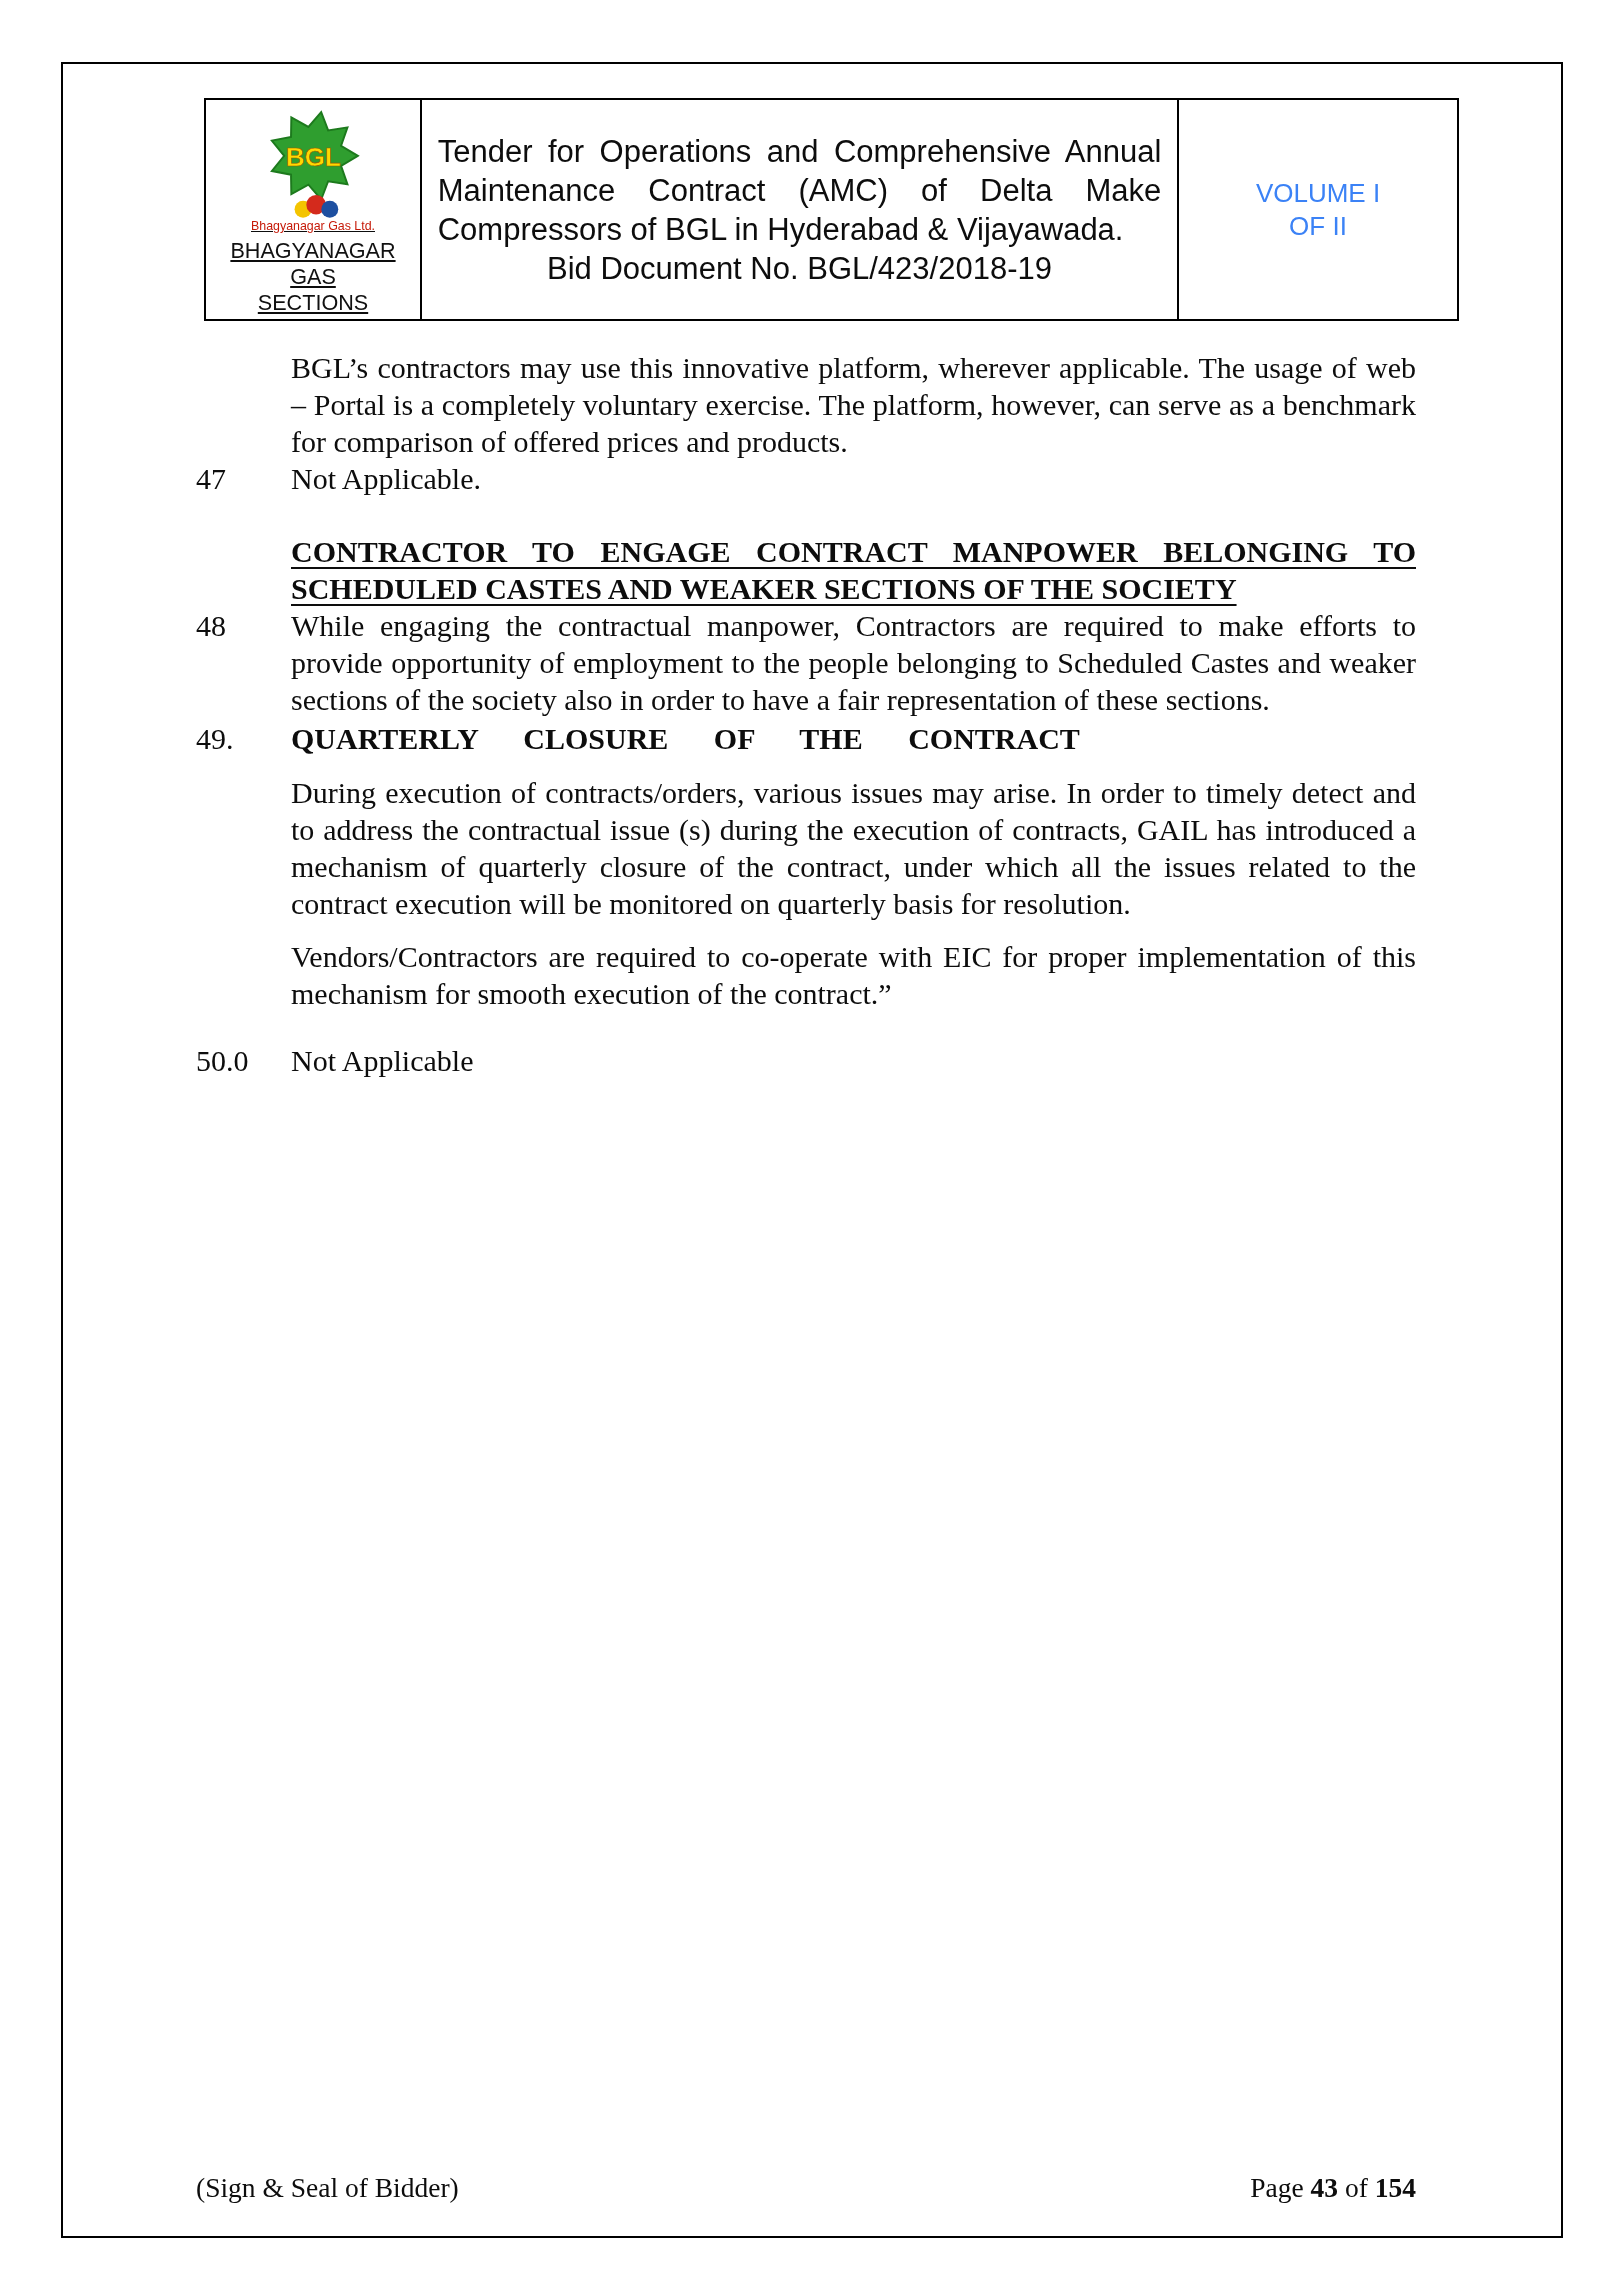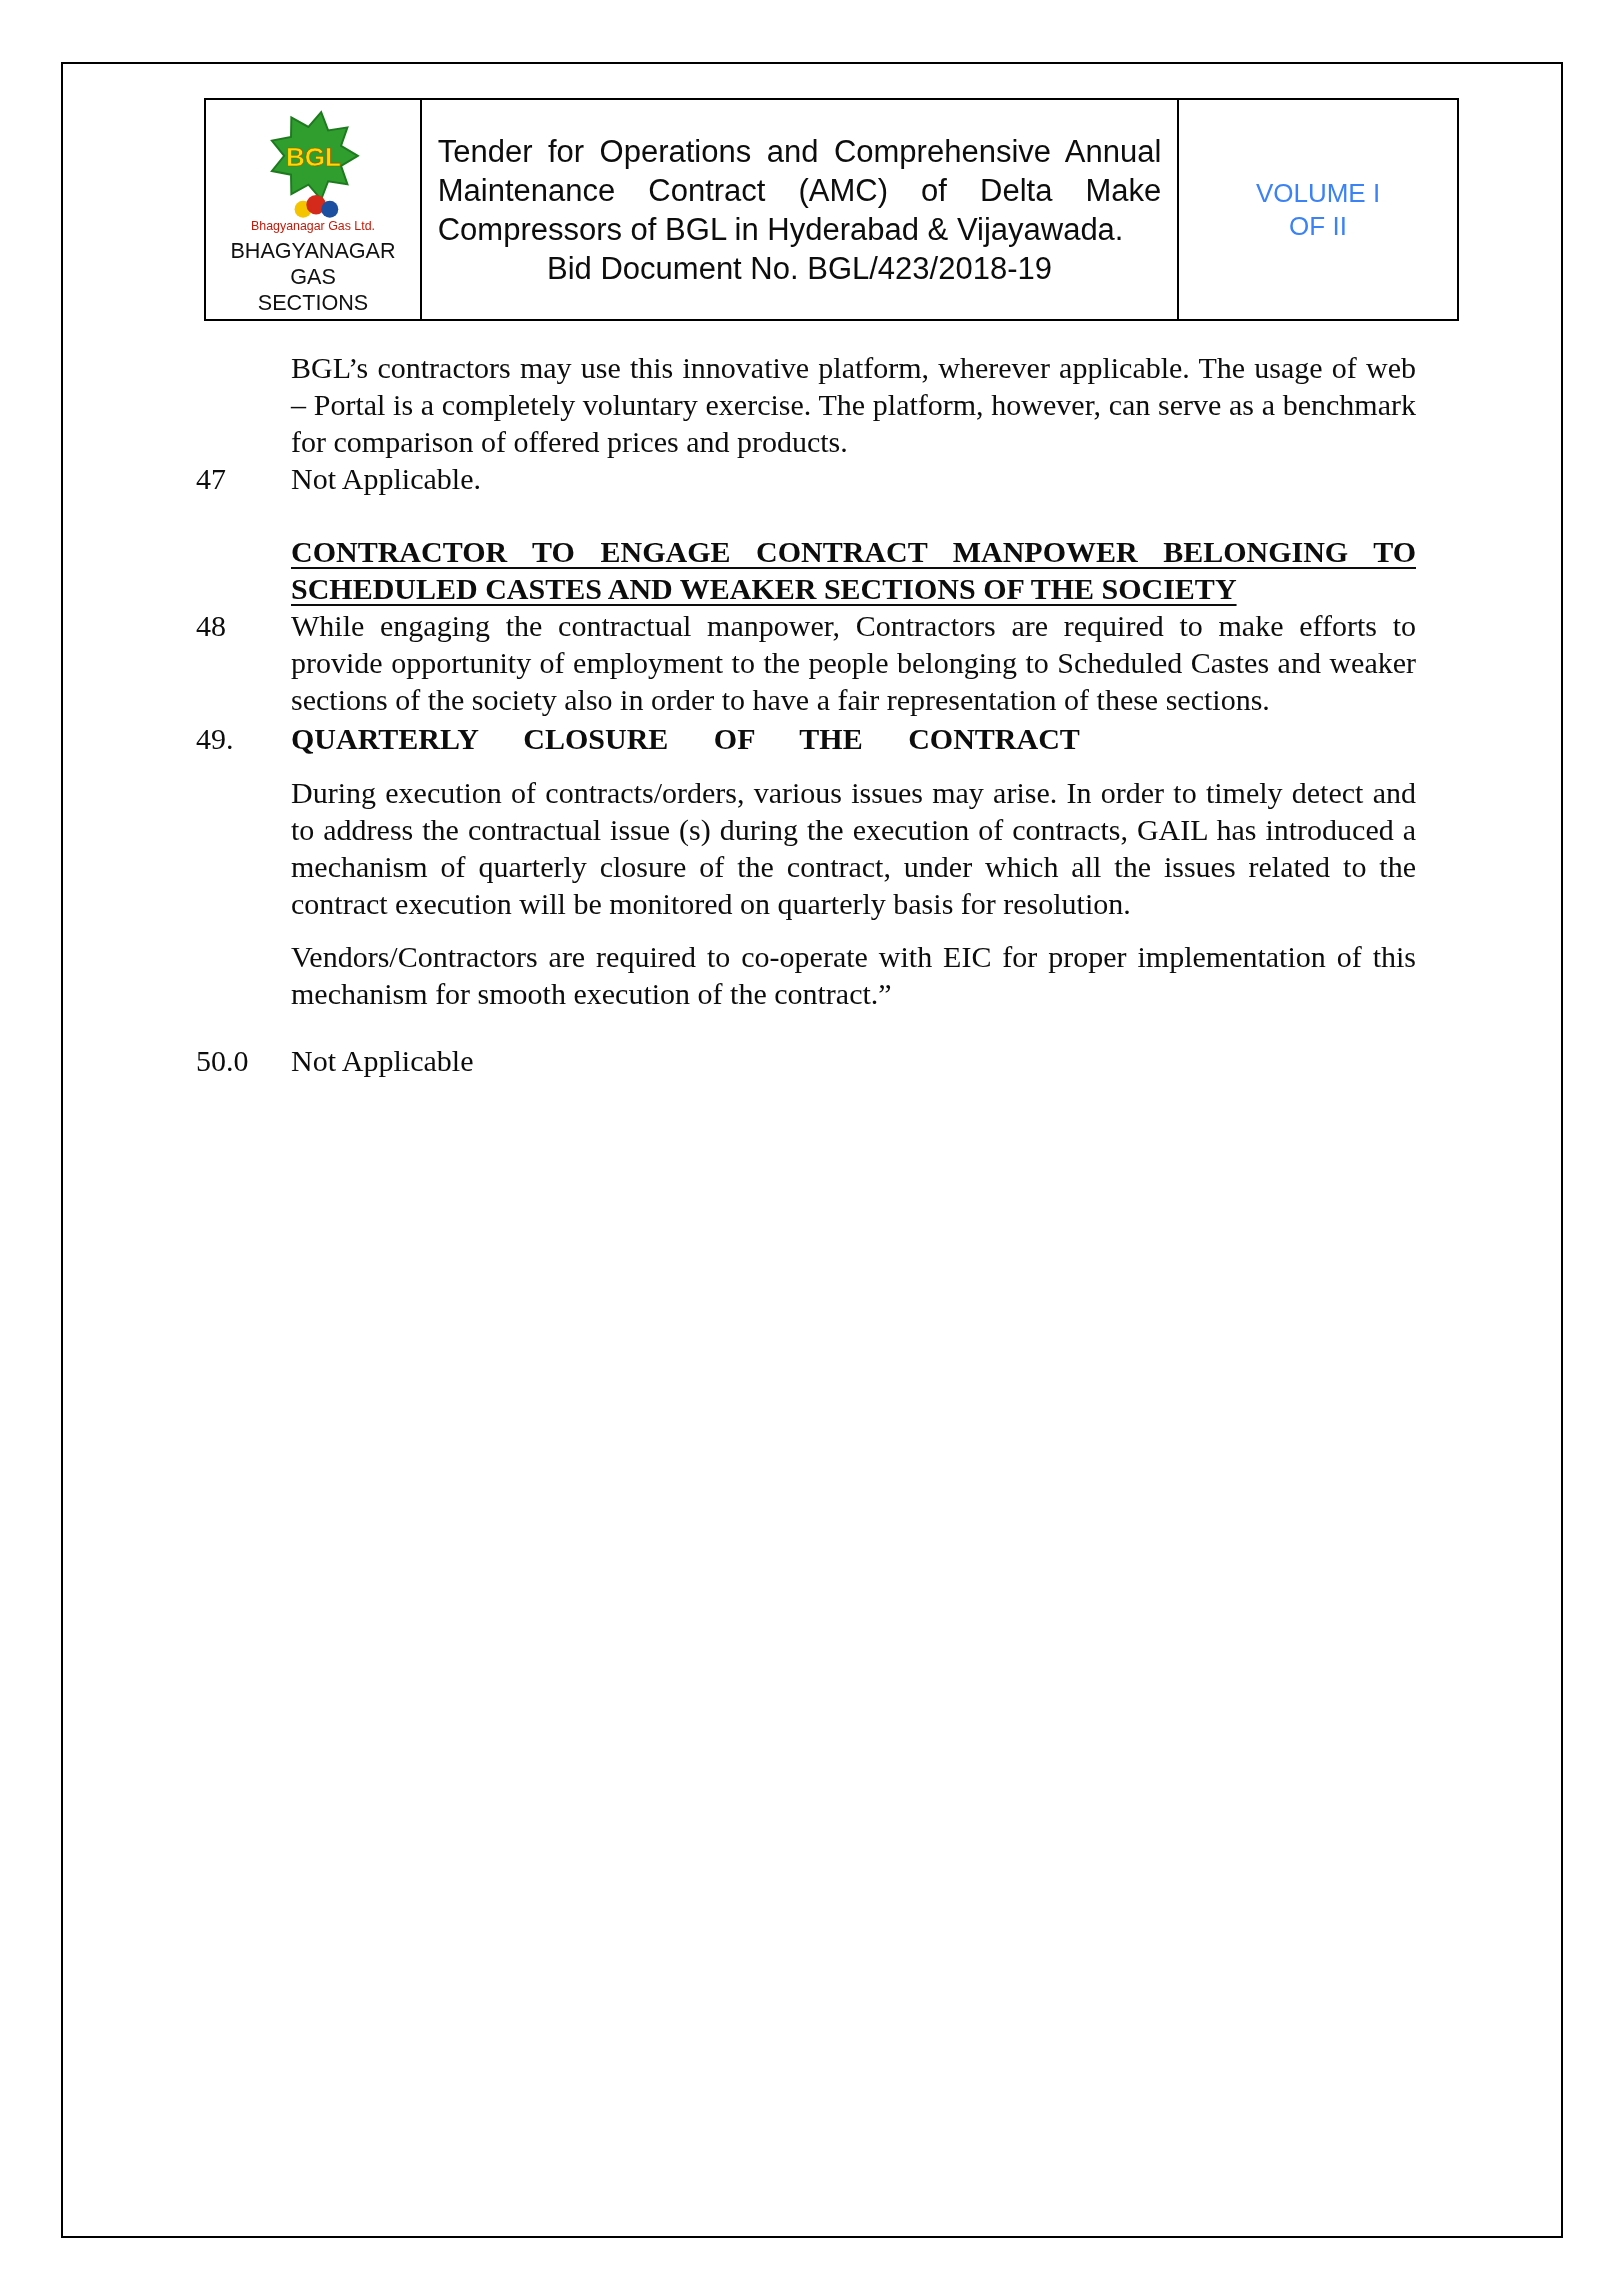--- a/index.html
+++ b/index.html
@@ -19,21 +19,21 @@
     border:2px solid #000;
   }
   
   .header-table {
     border-collapse:collapse;
     margin:34px 0 0 141px;
     width:1255px;
     table-layout:fixed;
   }
   .header-table td { border:2px solid #000; vertical-align:middle; }
-  .logo-cell { width:216px; text-align:center; padding:5.2px 2.6px 3.9px 2.6px; }
+  .logo-cell { width:216px; text-align:center; padding:5.2px 2.6px 3.9px 2.6px;text-decoration:underline; }
   .logo-wrap { display:inline-block; line-height:0; }
   .logo-sub {
     font-family:"Liberation Sans", sans-serif;
     font-size:12.4px; color:#c61a09; line-height:14.4px; margin-top:-3.9px;
   }
   .company-name {
     font-family:"Liberation Sans", sans-serif;
     font-size:21.6px; line-height:26px; color:#111;
     margin-top:3.9px;
   }
@@ -146,16 +146,25 @@
 
       <div class="item item-50">
         <div class="num">50.0</div>
         <div class="body">
           <p class="para">Not Applicable</p>
         </div>
       </div>
 
     </div>
 
+    <div class="footer">
+      <span>(Sign &amp; Seal of Bidder)</span>
+      <span>
+        <span>Page</span>
+        <b>43</b>
+        <span>of</span>
+        <b>154</b>
+      </span>
+    </div>
 
   </div>
 </div>
 
 
 </body></html>

